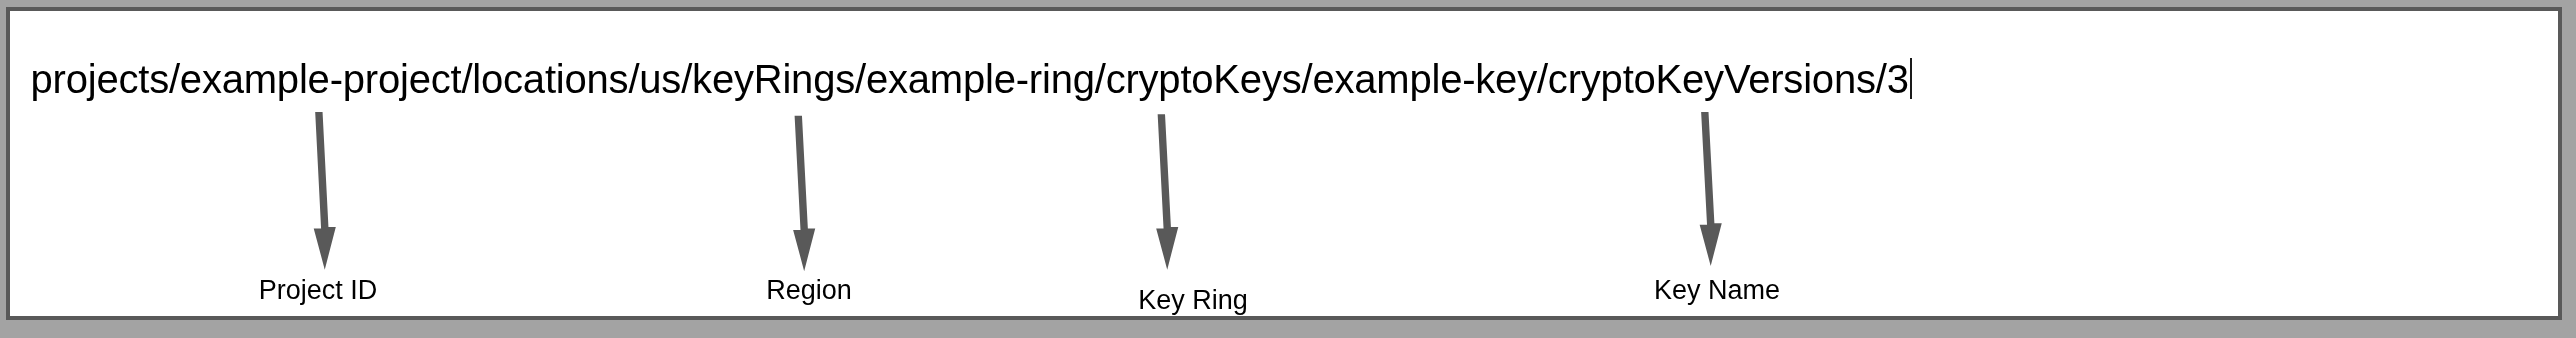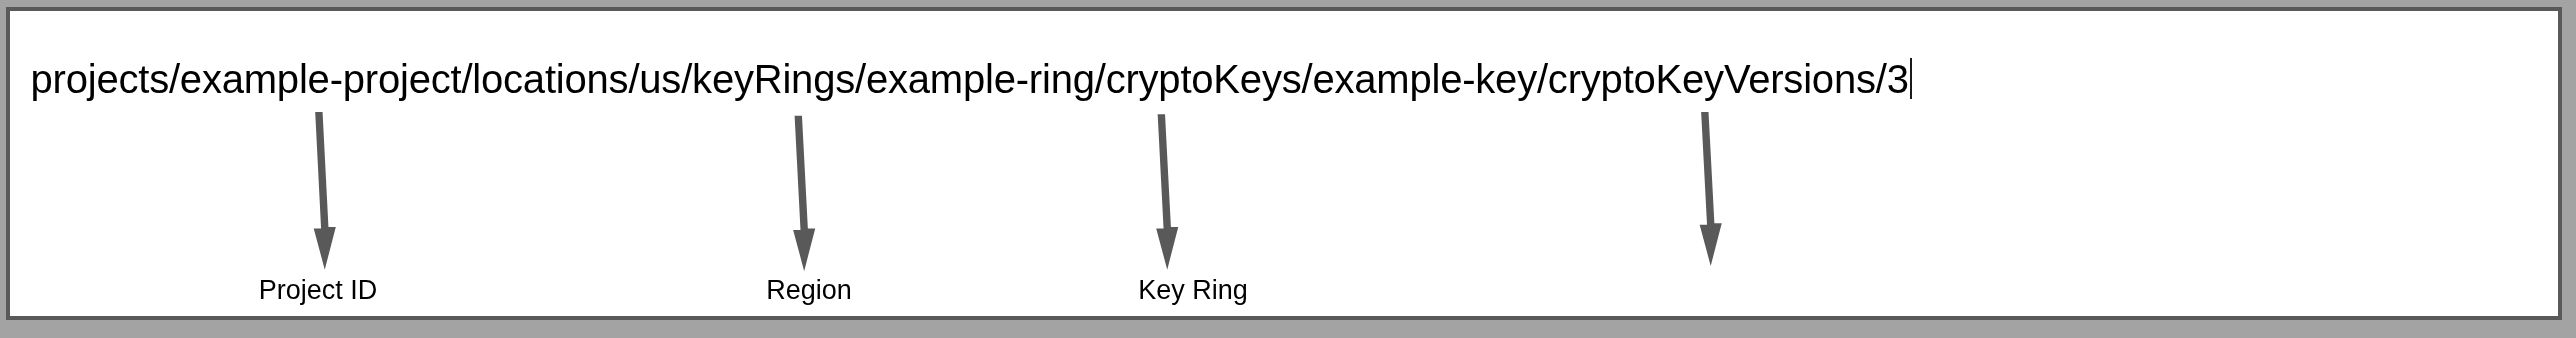--- a/index.html
+++ b/index.html
@@ -101,18 +101,19 @@
 
       <g>
         <path d="M 2310 152 L 2318 305 L 2308 305 L 2323 361 L 2338 303 L 2328 303 L 2320 152 Z" fill="#595959"></path>
       </g>
     </svg>
 
     <div class="anno-label" style="left:318px;">Project ID</div>
 
     <div class="anno-label" style="left:802px;margin-left:7px;">Region</div>
 
-    <div class="anno-label" style="left:1193px;">Key Ring</div>
+    <div class="anno-label" style="left:1193px;margin-top:10px;">Key Ring</div>
 
+    <div class="anno-label" style="left:1717px;">Key Name</div>
 
   </div>
 </div>
 
 
 </body></html>

